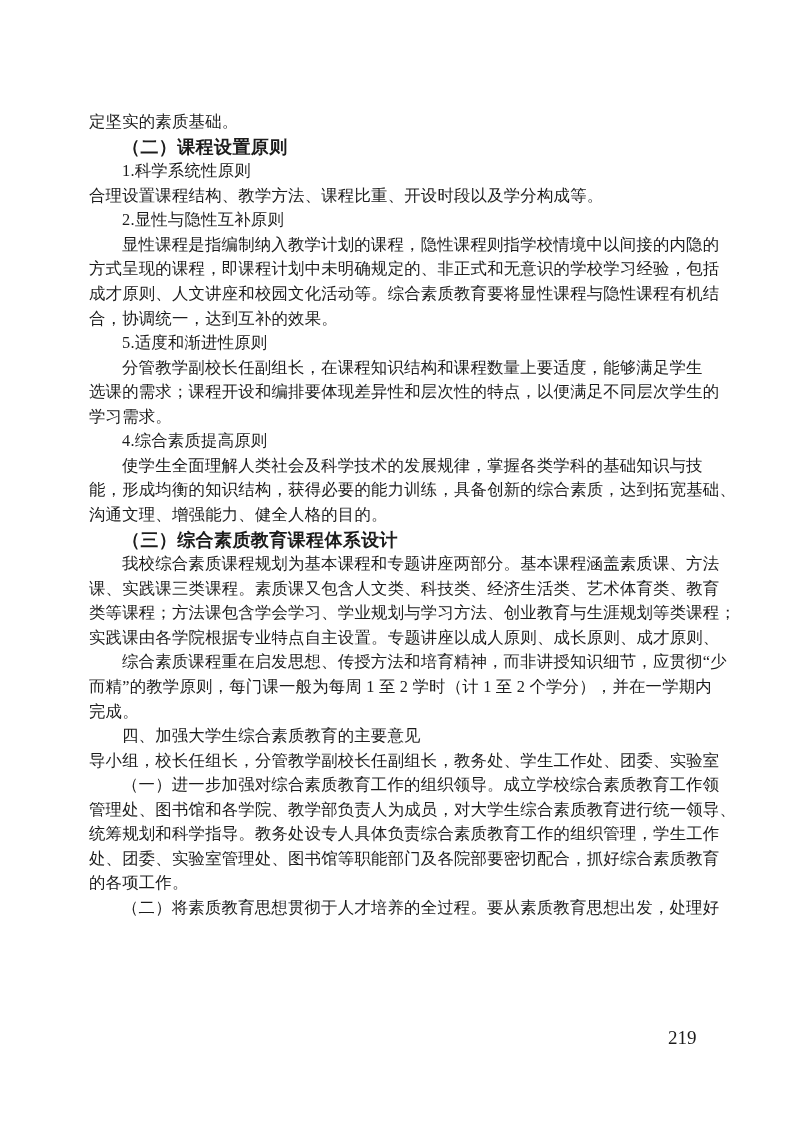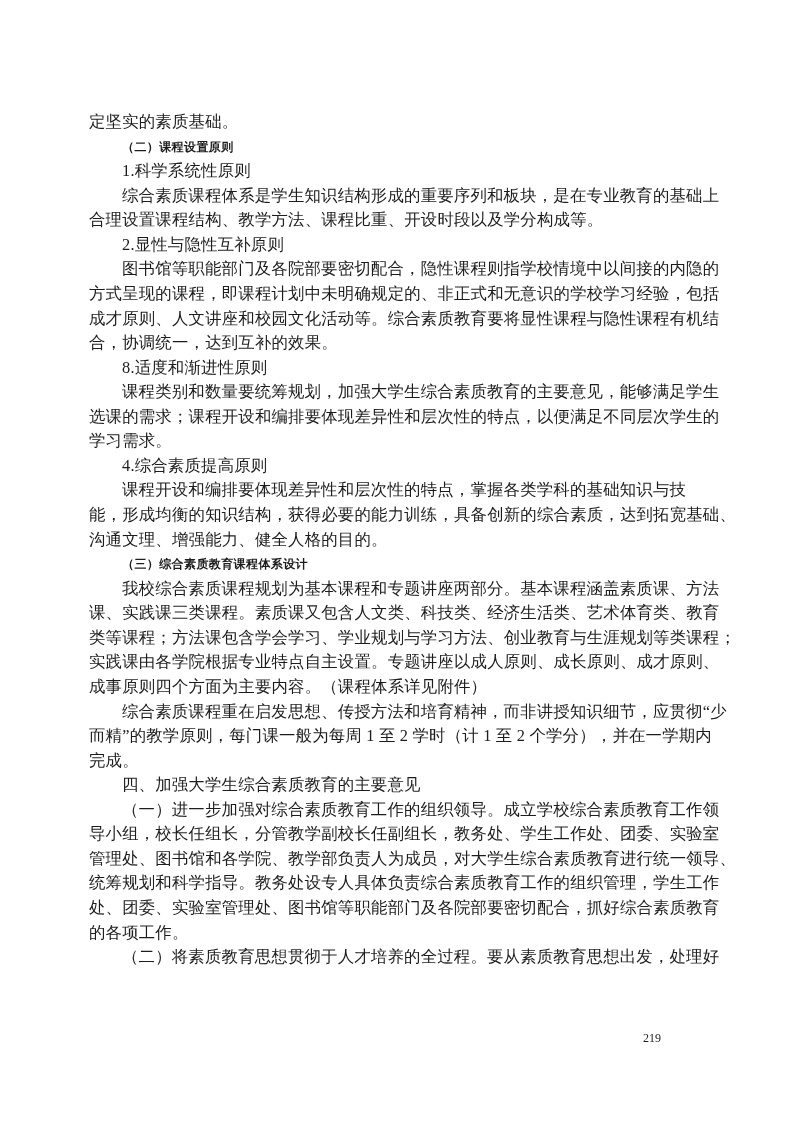--- a/index.html
+++ b/index.html
@@ -29,68 +29,66 @@
     white-space: nowrap;
     letter-spacing: 0.2px;
     overflow: visible;
   }
   .ind {
     padding-left: 33px;
   }
   .hd {
     font-weight: bold;
     font-family: Liberation Sans, sans-serif;
-    font-size: 12px;
+    font-size: 18px;
     letter-spacing: 0.4px;
   }
   .page-number {
     position: absolute;
-    left: 643px;
+    left: 668px;
     top: 1029px;
-    font-size: 12px;
+    font-size: 19px;
     line-height: 18px;
     color: #1c1c1c;
     font-family: "Liberation Serif", "DejaVu Serif", serif;
   }
 </style>
 </head>
 <body>
 
 <div class="page">
   <div class="text-block">
     <div class="ln">定坚实的素质基础。</div>
     <div class="ln ind hd">（二）课程设置原则</div>
     <div class="ln ind">1.科学系统性原则</div>
-    <div class="ln ind">综合素质课程体系是学生知识结构形成的重要序列和板块，是在专业教育的基础上</div>
     <div class="ln">合理设置课程结构、教学方法、课程比重、开设时段以及学分构成等。</div>
     <div class="ln ind">2.显性与隐性互补原则</div>
-    <div class="ln ind">图书馆等职能部门及各院部要密切配合，隐性课程则指学校情境中以间接的内隐的</div>
+    <div class="ln ind">显性课程是指编制纳入教学计划的课程，隐性课程则指学校情境中以间接的内隐的</div>
     <div class="ln">方式呈现的课程，即课程计划中未明确规定的、非正式和无意识的学校学习经验，包括</div>
     <div class="ln">成才原则、人文讲座和校园文化活动等。综合素质教育要将显性课程与隐性课程有机结</div>
     <div class="ln">合，协调统一，达到互补的效果。</div>
-    <div class="ln ind">8.适度和渐进性原则</div>
-    <div class="ln ind">课程类别和数量要统筹规划，加强大学生综合素质教育的主要意见，能够满足学生</div>
+    <div class="ln ind">5.适度和渐进性原则</div>
+    <div class="ln ind">分管教学副校长任副组长，在课程知识结构和课程数量上要适度，能够满足学生</div>
     <div class="ln">选课的需求；课程开设和编排要体现差异性和层次性的特点，以便满足不同层次学生的</div>
     <div class="ln">学习需求。</div>
     <div class="ln ind">4.综合素质提高原则</div>
-    <div class="ln ind">课程开设和编排要体现差异性和层次性的特点，掌握各类学科的基础知识与技</div>
+    <div class="ln ind">使学生全面理解人类社会及科学技术的发展规律，掌握各类学科的基础知识与技</div>
     <div class="ln">能，形成均衡的知识结构，获得必要的能力训练，具备创新的综合素质，达到拓宽基础、</div>
     <div class="ln">沟通文理、增强能力、健全人格的目的。</div>
     <div class="ln ind hd">（三）综合素质教育课程体系设计</div>
     <div class="ln ind">我校综合素质课程规划为基本课程和专题讲座两部分。基本课程涵盖素质课、方法</div>
     <div class="ln">课、实践课三类课程。素质课又包含人文类、科技类、经济生活类、艺术体育类、教育</div>
     <div class="ln">类等课程；方法课包含学会学习、学业规划与学习方法、创业教育与生涯规划等类课程；</div>
     <div class="ln">实践课由各学院根据专业特点自主设置。专题讲座以成人原则、成长原则、成才原则、</div>
-    <div class="ln">成事原则四个方面为主要内容。（课程体系详见附件）</div>
     <div class="ln ind">综合素质课程重在启发思想、传授方法和培育精神，而非讲授知识细节，应贯彻“少</div>
     <div class="ln">而精”的教学原则，每门课一般为每周 1 至 2 学时（计 1 至 2 个学分），并在一学期内</div>
     <div class="ln">完成。</div>
     <div class="ln ind">四、加强大学生综合素质教育的主要意见</div>
+    <div class="ln">导小组，校长任组长，分管教学副校长任副组长，教务处、学生工作处、团委、实验室</div>
     <div class="ln ind">（一）进一步加强对综合素质教育工作的组织领导。成立学校综合素质教育工作领</div>
-    <div class="ln">导小组，校长任组长，分管教学副校长任副组长，教务处、学生工作处、团委、实验室</div>
     <div class="ln">管理处、图书馆和各学院、教学部负责人为成员，对大学生综合素质教育进行统一领导、</div>
     <div class="ln">统筹规划和科学指导。教务处设专人具体负责综合素质教育工作的组织管理，学生工作</div>
     <div class="ln">处、团委、实验室管理处、图书馆等职能部门及各院部要密切配合，抓好综合素质教育</div>
     <div class="ln">的各项工作。</div>
     <div class="ln ind">（二）将素质教育思想贯彻于人才培养的全过程。要从素质教育思想出发，处理好</div>
   </div>
   <div class="page-number">219</div>
 </div>
 
 </body></html>

